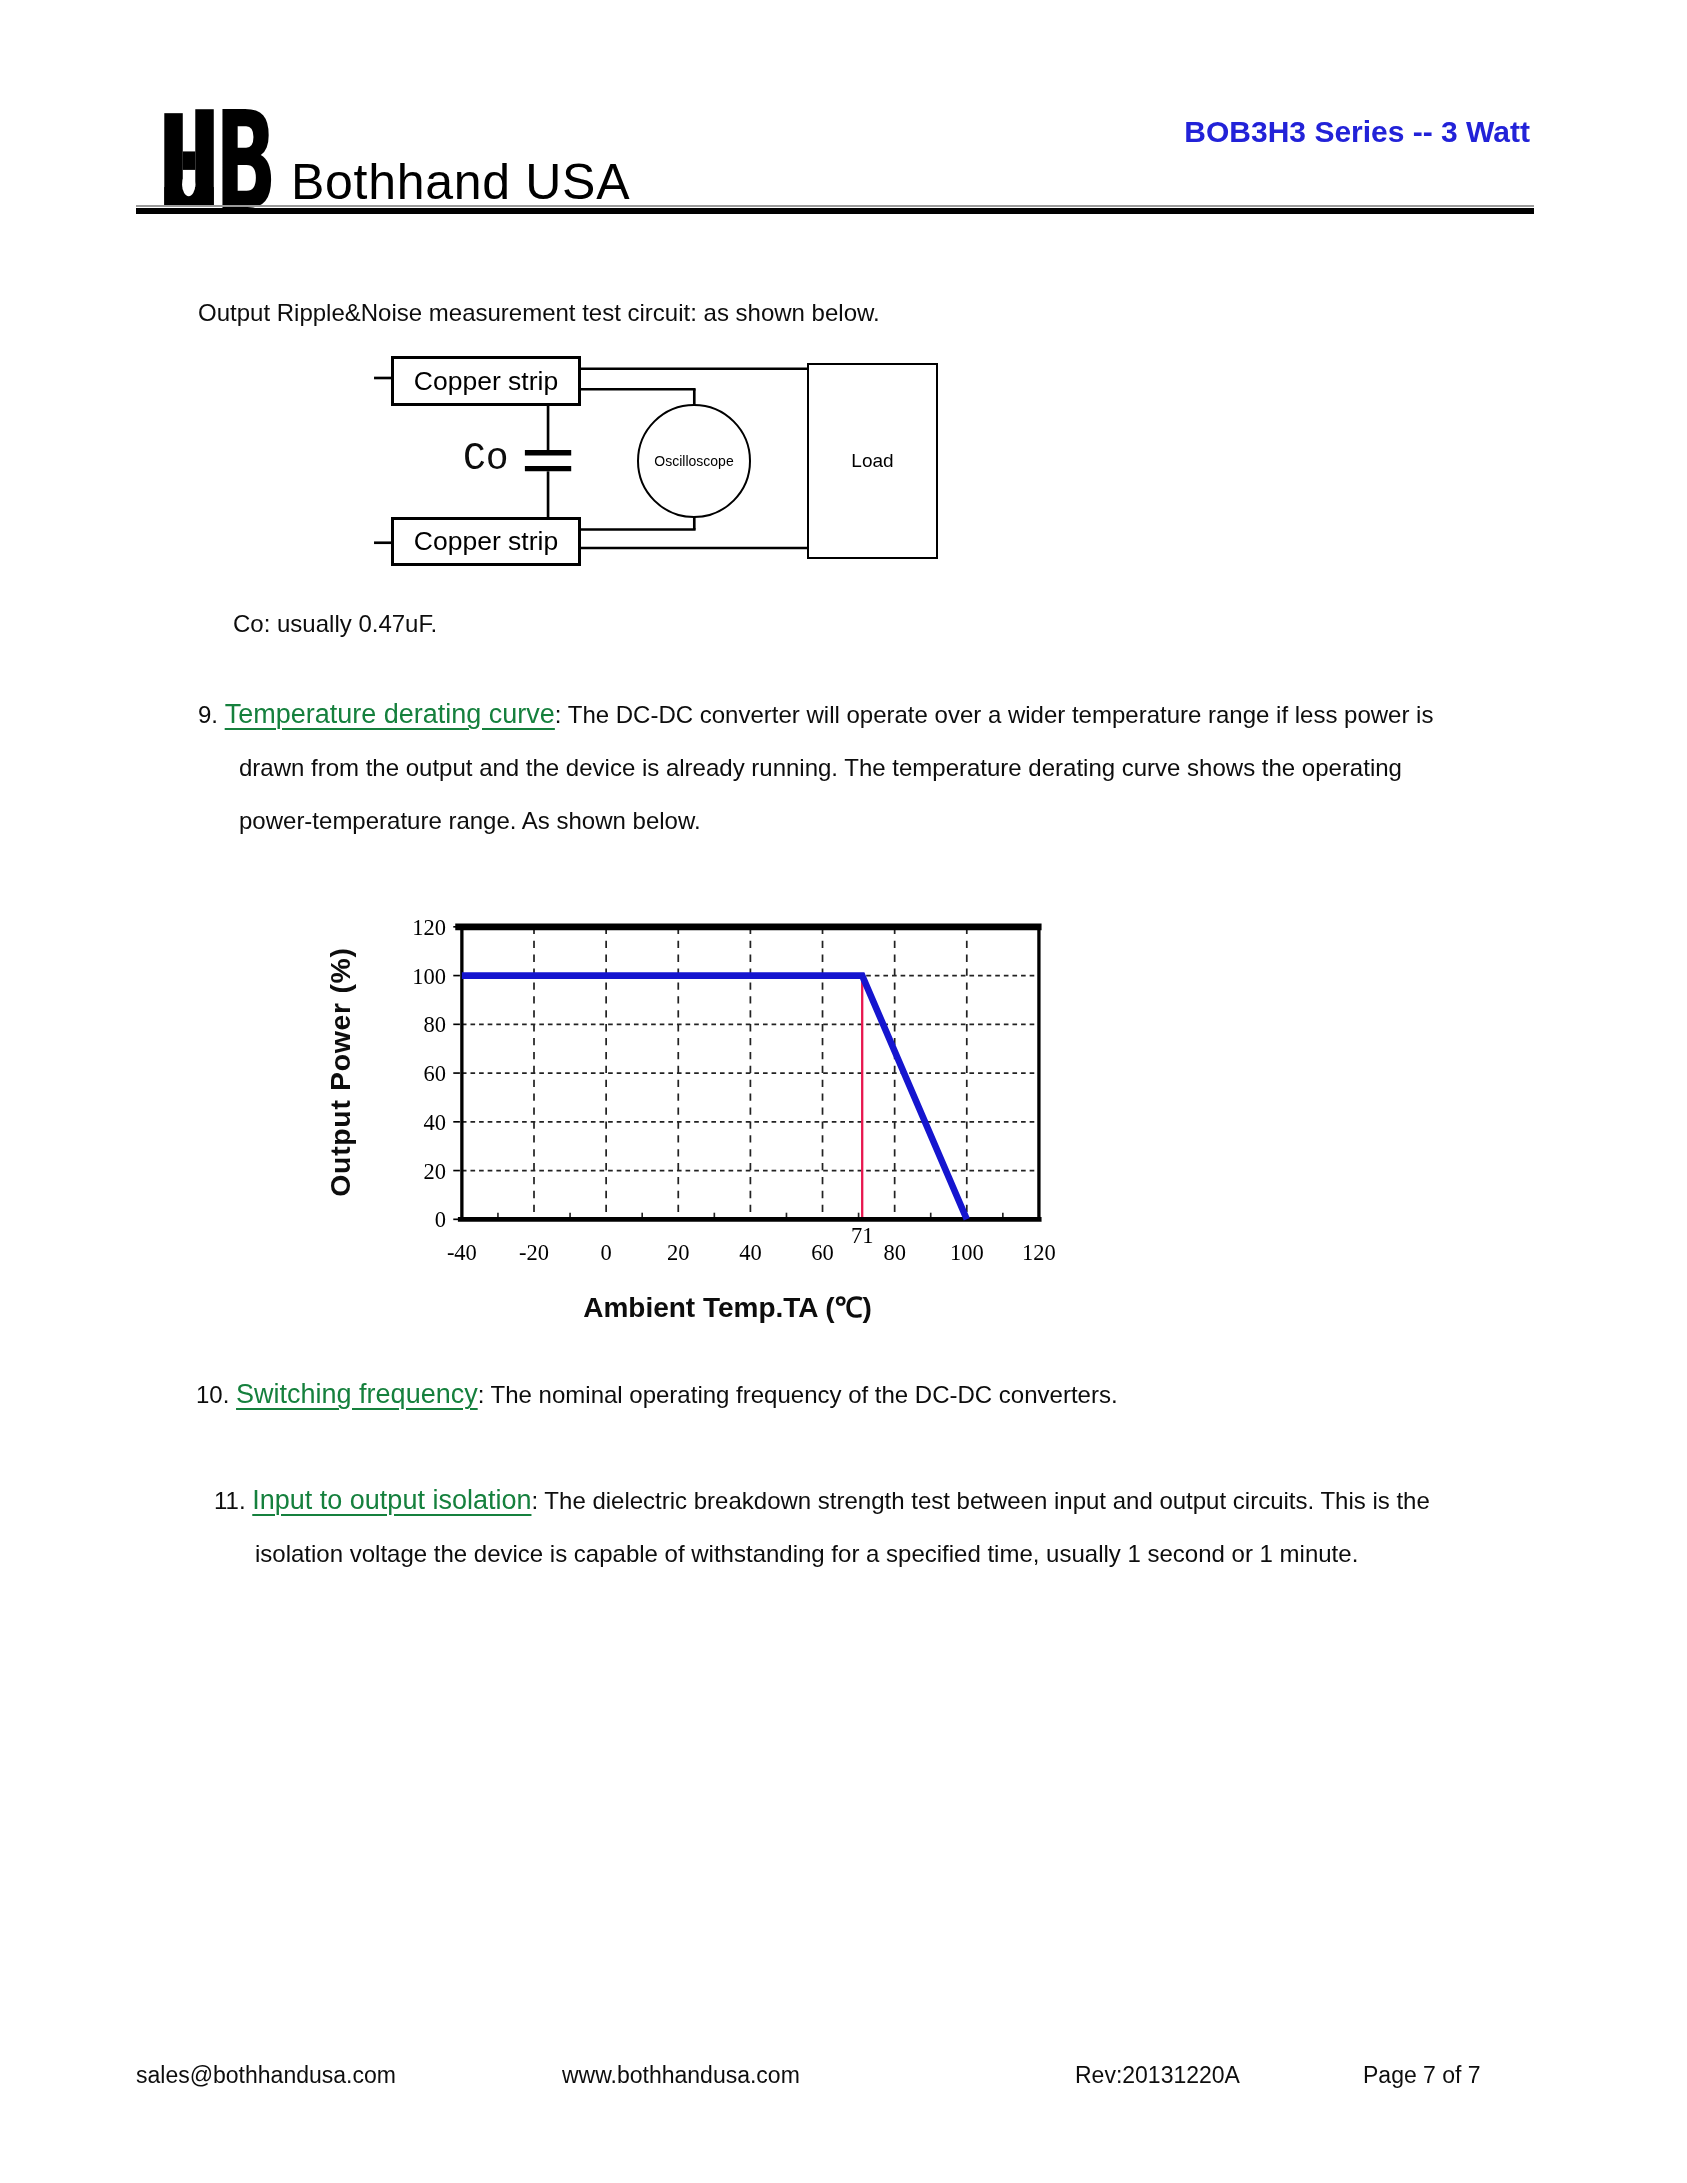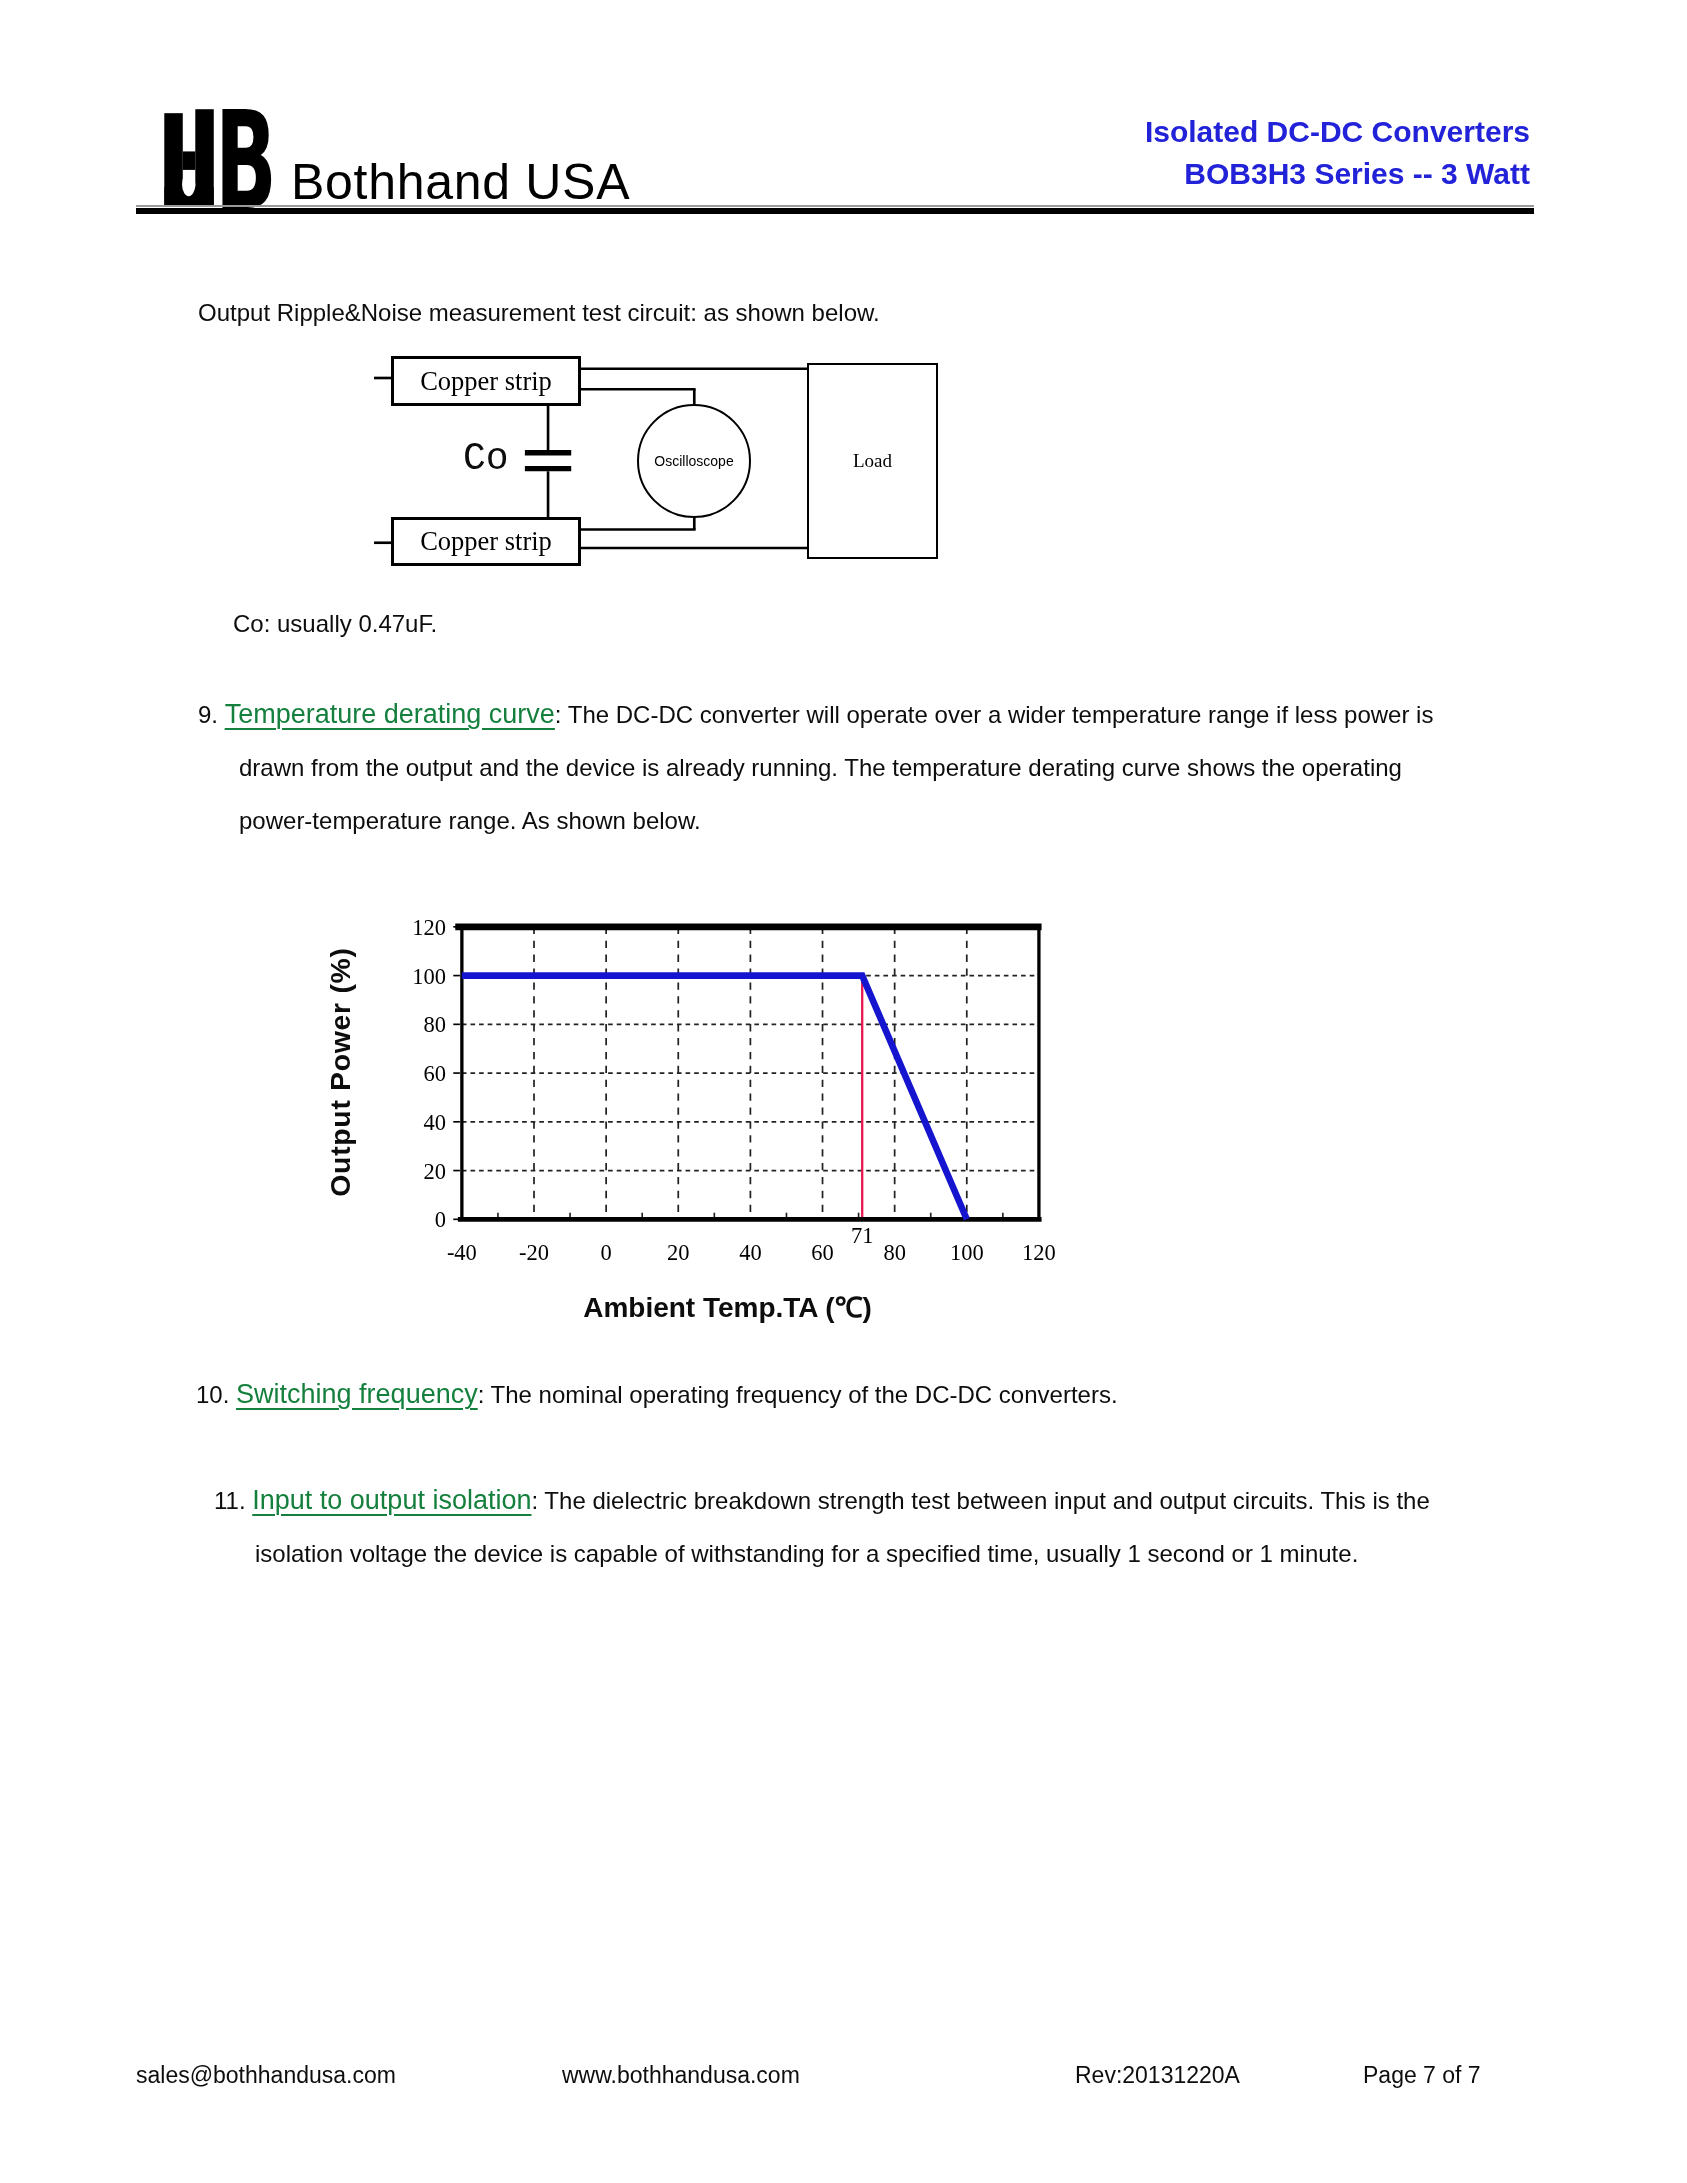--- a/index.html
+++ b/index.html
@@ -30,21 +30,21 @@
                  text-decoration-thickness:2px; text-underline-offset:5.3px; }
   .sec9  { left:198px; top:688px; }
   .sec10 { left:196px; top:1368px; }
   .sec11 { left:198px; top:1474px;margin-left:16px; }
 
   
   .circuit { left:245px; top:354px; width:708px; height:222px; }
   .circuit svg.wires { position:absolute; left:0; top:0; }
   .cbox { position:absolute; background:#fff; border:3.3px solid #000;
           display:flex; flex-direction:column; align-items:center; justify-content:center;
-          font-family:Liberation Serif, serif; font-size:26.5px; color:#000; text-align:center; }
+          font-family:Liberation Sans, sans-serif; font-size:26.5px; color:#000; text-align:center; }
   .dcdc { left:2.6px; top:8.6px; width:128px; height:196px; line-height:34px; }
   .strip-top { left:146px; top:2px; width:190px; height:50px; }
   .strip-bottom { left:146px; top:163px; width:190px; height:49px; }
   .loadbox { left:562px; top:8.6px; width:131px; height:196px; border-width:2.6px; font-size:19px; }
   .osc { left:392px; top:50px; width:114px; height:114px; border-radius:50%; border-width:2px;
          font-family:"Liberation Sans", sans-serif; font-size:14px; }
   .co-label { left:218px; top:83px; font-family:Liberation Mono, monospace; font-size:38px; }
 
   
   .chart-svg { left:311px; top:887px; }
@@ -67,21 +67,20 @@
   <rect x="52" y="0" width="28" height="148" fill="#000"></rect>
   <rect x="33" y="64" width="19" height="28" fill="#000"></rect>
   <rect x="5" y="118" width="75" height="30" fill="#000"></rect>
   <ellipse cx="42" cy="114" rx="10" ry="18" fill="#fff"></ellipse>
   <text transform="translate(82,150) scale(0.60,1)" font-family="DejaVu Sans, sans-serif" font-weight="bold" font-size="205" fill="#000">B</text>
 </svg>
 
 <div class="abs brand-text">Bothhand USA</div>
 
 <div class="abs doc-titles">
-  <div>Isolated DC-DC Converters</div>
   <div>BOB3H3 Series -- 3 Watt</div>
 </div>
 
 <div class="abs rule-thin"></div>
 <div class="abs rule-thick"></div>
 
 <div class="abs intro">Output Ripple&amp;Noise measurement test circuit: as shown below.</div>
 
 <div class="abs circuit">
   <svg class="wires" width="708" height="222" viewBox="0 0 1070 335">

